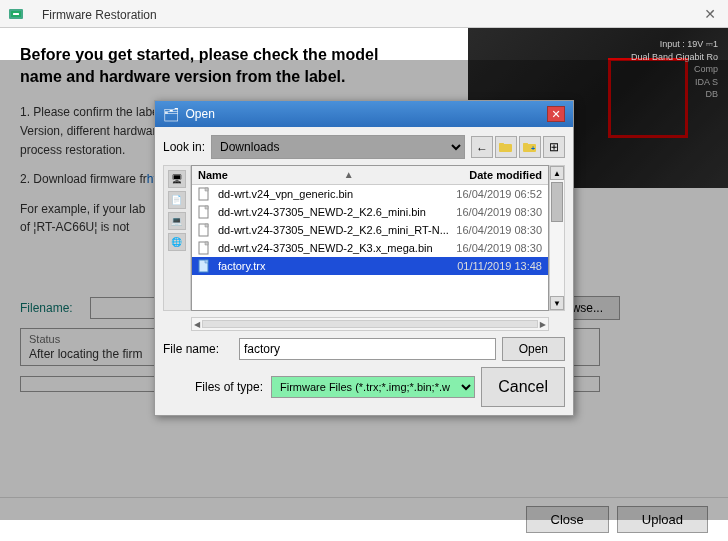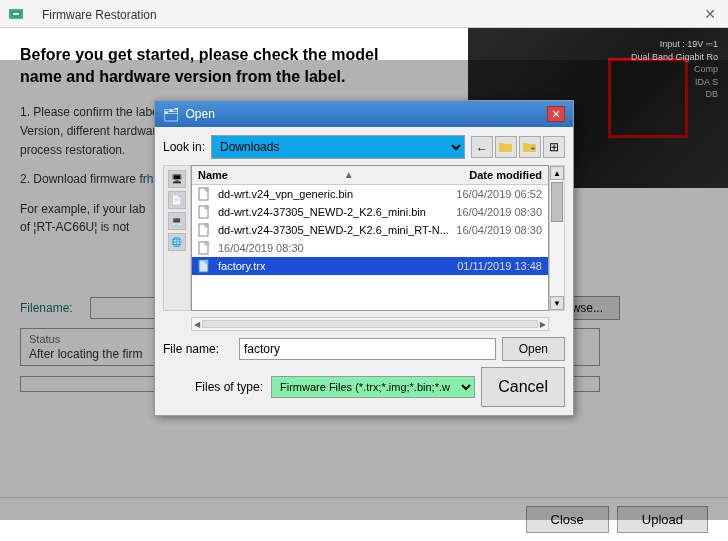--- a/index.html
+++ b/index.html
@@ -241,21 +241,21 @@
     .look-in-label {
       font-size: 12px;
       white-space: nowrap;
     }
 
     .look-in-select {
       flex: 1;
       height: 24px;
       font-size: 12px;
       border: 1px solid #999;
-      background: #0ea5e9;
+      background: #a3a3a3;
       padding: 0 4px;
     }
 
     .toolbar-icons {
       display: flex;
       gap: 2px;
     }
 
     .toolbar-icon-btn {
       width: 22px;
@@ -612,20 +612,21 @@
               <polyline points="7,1 10,1 10,4 7,4 7,1" fill="#ccc" stroke="#888" stroke-width="0.5"></polyline>
             </svg>
             <span class="file-item-name">dd-wrt.v24-37305_NEWD-2_K2.6_mini_RT-N...</span>
             <span class="file-item-date">16/04/2019 08:30</span>
           </div>
           <div class="file-item">
             <svg width="14" height="14" viewBox="0 0 14 14">
               <rect x="1" y="1" width="9" height="12" fill="#fff" stroke="#888" stroke-width="1"></rect>
               <polyline points="7,1 10,1 10,4 7,4 7,1" fill="#ccc" stroke="#888" stroke-width="0.5"></polyline>
             </svg>
+            <span class="file-item-name">dd-wrt.v24-37305_NEWD-2_K3.x_mega.bin</span>
             <span class="file-item-date">16/04/2019 08:30</span>
           </div>
           <div class="file-item selected">
             <svg width="14" height="14" viewBox="0 0 14 14">
               <rect x="1" y="1" width="9" height="12" fill="#d0e8ff" stroke="#4488cc" stroke-width="1"></rect>
               <polyline points="7,1 10,1 10,4 7,4 7,1" fill="#aaccee" stroke="#4488cc" stroke-width="0.5"></polyline>
             </svg>
             <span class="file-item-name">factory.trx</span>
             <span class="file-item-date">01/11/2019 13:48</span>
           </div>

